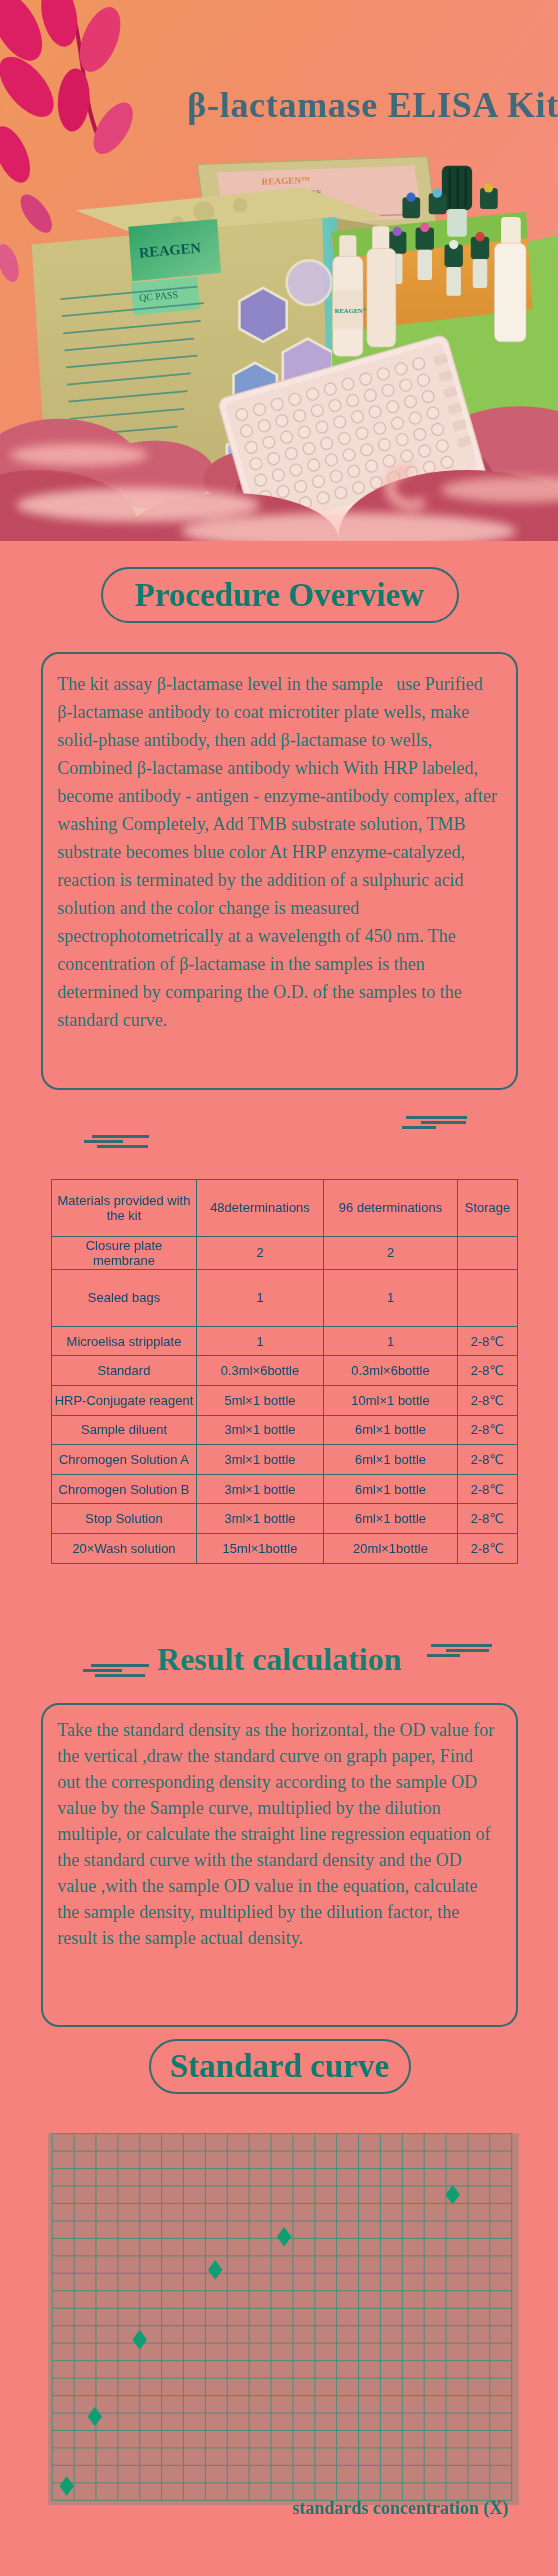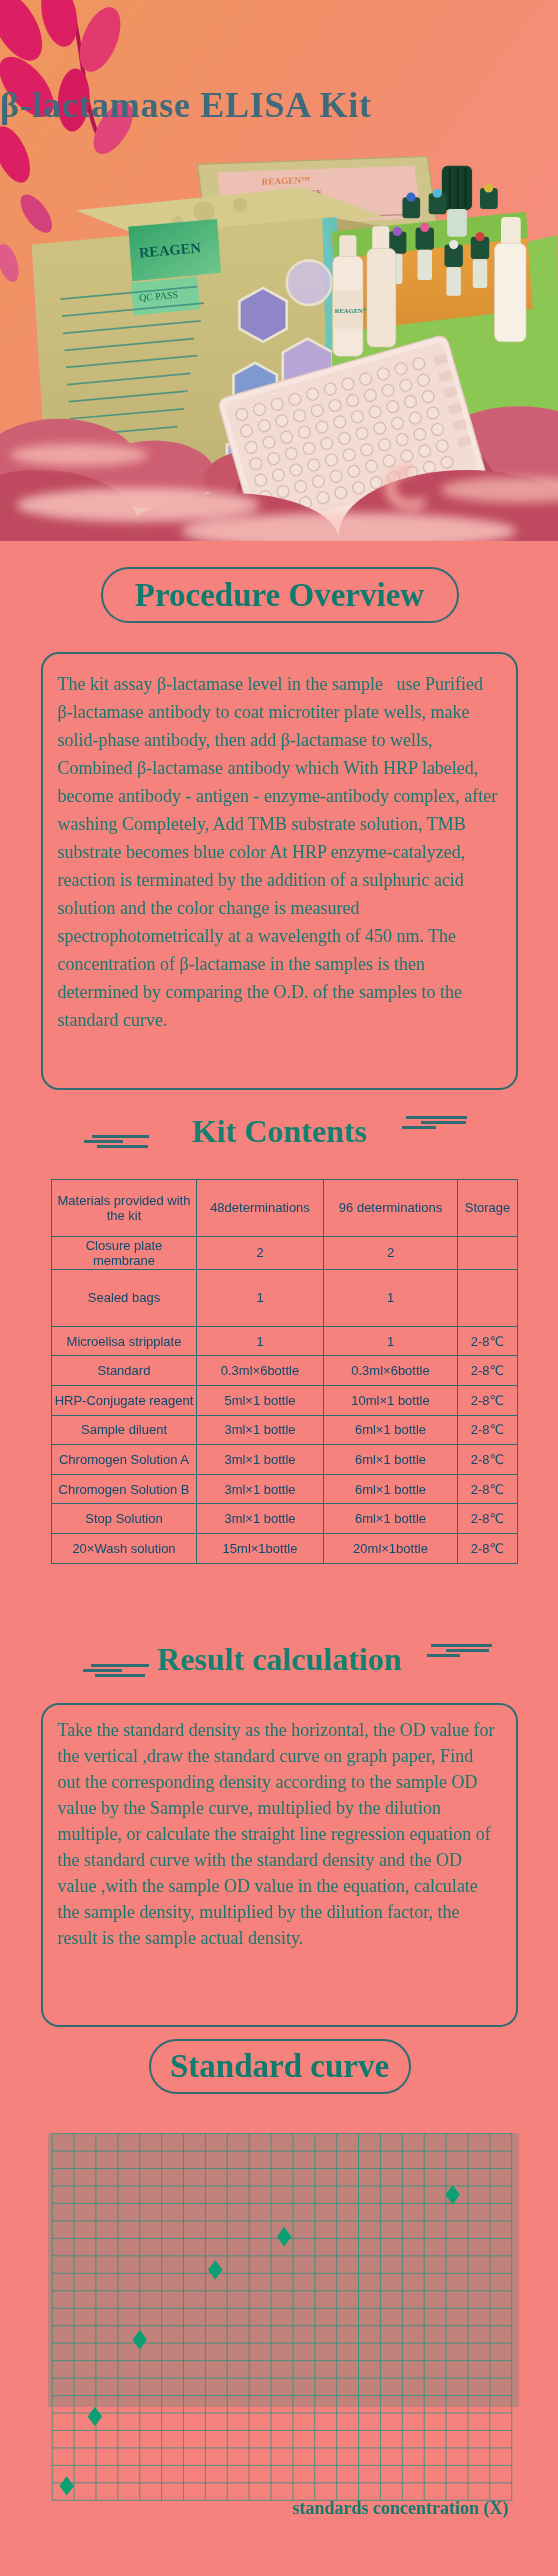--- a/index.html
+++ b/index.html
@@ -1,21 +1,21 @@
 <!DOCTYPE html>
 <html style="font-size:10.5px"><head>
 <meta charset="utf-8">
 <style>
   html,body{margin:0;padding:0;background:#f5827d;}
   .page{position:relative;width:559px;height:2576px;background:#f5827d;overflow:hidden;
         font-family:"Liberation Serif","DejaVu Serif",serif;}
   
   .hero{position:absolute;left:0;top:0;width:559px;height:541px;}
   .hero svg{position:absolute;left:0;top:0;}
-  .hero-title{position:absolute;left:0;top:84px;width:100%;text-align:left;
+  .hero-title{position:absolute;left:0;top:84px;width:100%;text-align:right;
     font-size:36px;font-weight:bold;color:#3e6a7c;letter-spacing:0.7px;}
   
   .pill{position:absolute;left:50%;transform:translateX(-50%);
     border:2.6px solid #2f6d73;border-radius:30px;box-sizing:border-box;
     display:flex;align-items:center;justify-content:center;
     color:#0f7a6e;font-weight:bold;font-size:33px;}
   .pill-procedure{top:567px;width:358px;height:56px;}
   .pill-curve{top:2039px;width:262px;height:55px;}
   
   .textbox{position:absolute;left:41px;width:477px;box-sizing:border-box;
@@ -38,21 +38,21 @@
     color:#0c4a6e;font-size:13px;text-align:center;}
   .kit-table th,.kit-table td{border:1.3px solid #2c6b70;padding:1.3px 2.6px;
     font-weight:normal;vertical-align:middle;}
   .kit-table col.c1{width:145px}.kit-table col.c2{width:127px}
   .kit-table col.c3{width:134px}.kit-table col.c4{width:60px}
   .kit-table thead th{height:53px;}
   .kit-table tbody tr td{height:26px;}
   .kit-table tbody tr:nth-child(2) td{height:53px;}
   .kit-table tbody tr:nth-child(11) td{height:51px;font-size:14px;}
   
-  .chart{position:absolute;left:48px;top:2133px;width:471px;height:274px;
+  .chart{position:absolute;left:48px;top:2133px;width:471px;height:372px;
     background:#c0827a;}
   .chart-xlabel{position:absolute;right:10.5px;top:364px;height:22.4px;line-height:22.4px;
     font-size:18px;font-weight:bold;color:#127a6e;}
 </style>
 </head>
 <body>
 
 <div class="page">
 
   <div class="hero">
@@ -263,23 +263,20 @@
   </div>
 
   <div class="pill pill-procedure">
     <span>Procedure Overview</span>
   </div>
 
   <div class="textbox box-procedure">
     <p>The kit assay β-lactamase level in the sample   use Purified β-lactamase antibody to coat microtiter plate wells, make solid-phase antibody, then add β-lactamase to wells, Combined β-lactamase antibody which With HRP labeled, become antibody - antigen - enzyme-antibody complex, after washing Completely, Add TMB substrate solution, TMB substrate becomes blue color At HRP enzyme-catalyzed, reaction is terminated by the addition of a sulphuric acid solution and the color change is measured spectrophotometrically at a wavelength of 450 nm. The concentration of β-lactamase in the samples is then determined by comparing the O.D. of the samples to the standard curve.</p>
   </div>
 
-  <div class="lined-heading h-kit">
-    <span>Kit Contents</span>
-  </div>
   <div class="bar" style="left:92px;top:1135px;width:57px"></div>
   <div class="bar" style="left:84px;top:1140px;width:39px"></div>
   <div class="bar" style="left:97px;top:1145px;width:51px"></div>
   <div class="bar" style="left:406px;top:1116px;width:61px"></div>
   <div class="bar" style="left:421px;top:1121px;width:45px"></div>
   <div class="bar" style="left:402px;top:1126px;width:34px"></div>
 
   <table class="kit-table">
     <colgroup>
         <col class="c1">

